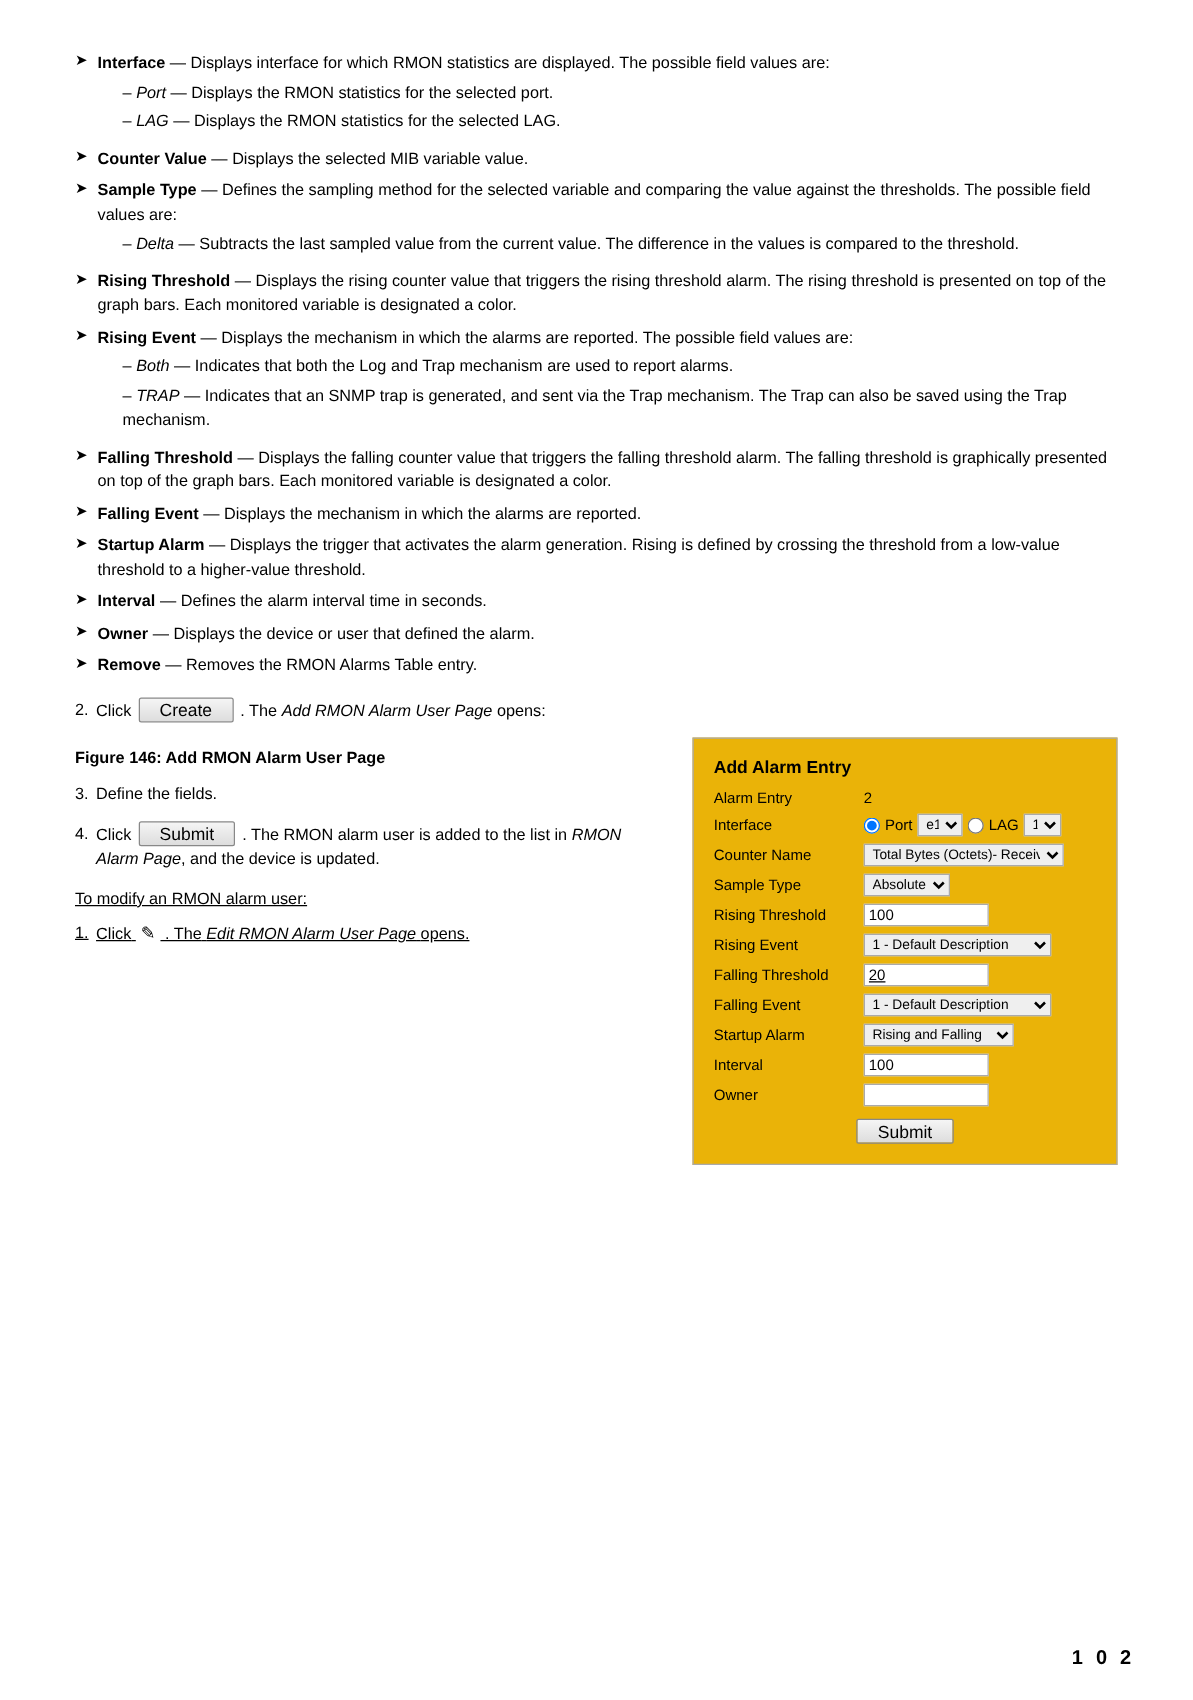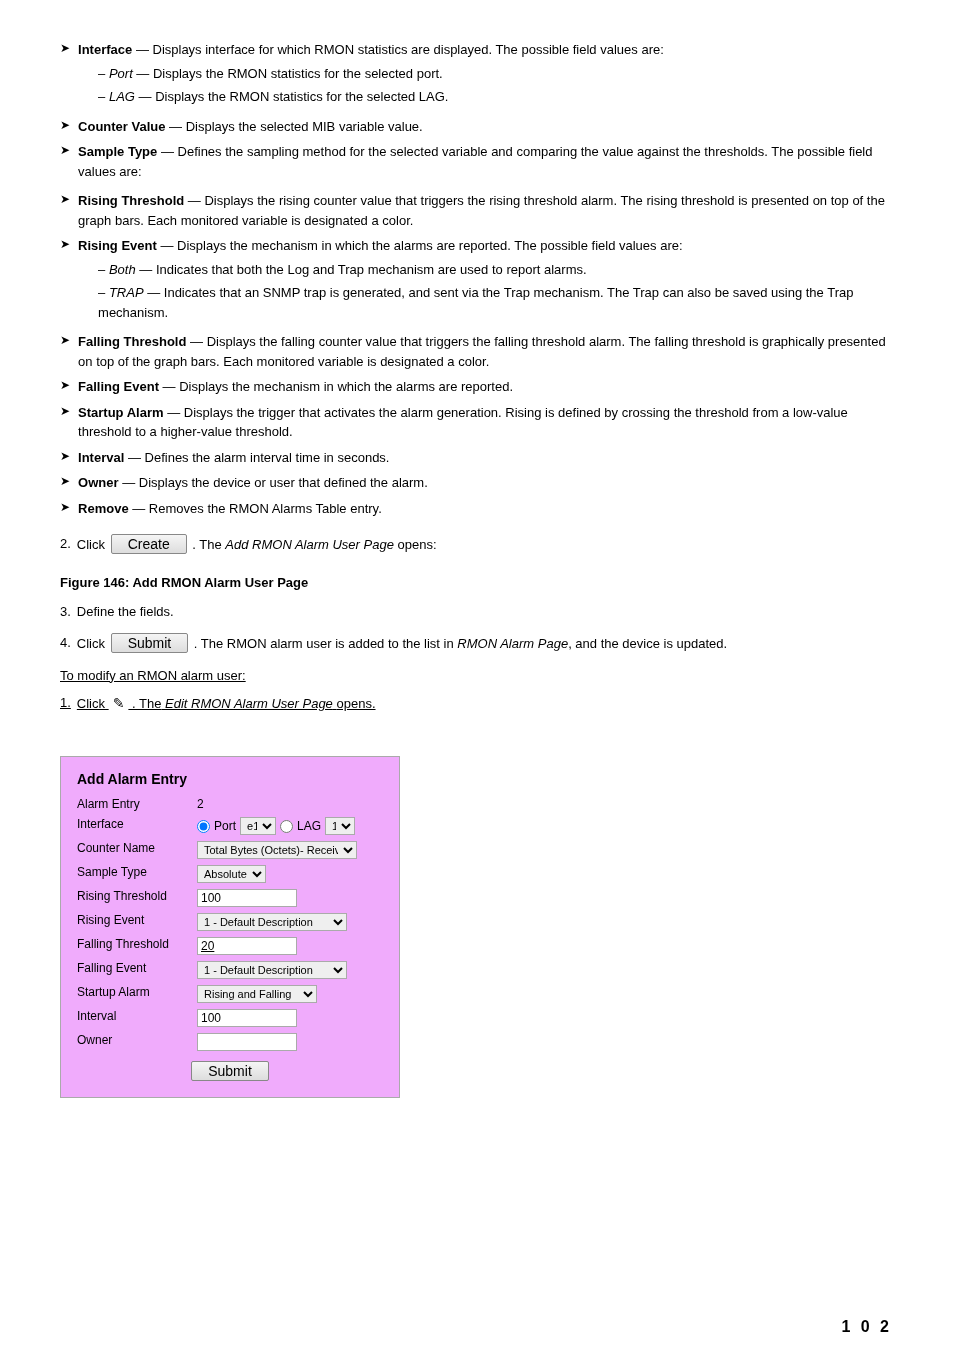--- a/index.html
+++ b/index.html
@@ -72,42 +72,41 @@
     .figure-caption {
       font-weight: bold;
       font-size: 13px;
       margin-bottom: 12px;
       margin-top: 8px;
     }
     .two-col {
       display: flex;
       gap: 30px;
       margin-top: 4px;
-      flex-direction: column;
     }
     .left-col {
       flex: 1;
     }
     .right-col {
       width: 340px;
       flex-shrink: 0;
     }
     .form-box {
       border: 1px solid #aaa;
       padding: 14px 16px 16px 16px;
-      background: #f0abfc;
+      background: #eab308;
     }
     .form-title {
       font-weight: bold;
       font-size: 14px;
       margin-bottom: 10px;
     }
     .form-row {
       display: flex;
-      align-items: flex-start;
+      align-items: center;
       margin-bottom: 6px;
     }
     .form-label {
       width: 120px;
       font-size: 12px;
       flex-shrink: 0;
     }
     .form-control {
       flex: 1;
       font-size: 12px;
@@ -140,21 +139,21 @@
       display: inline-block;
       font-size: 13px;
     }
     .modify-section {
       margin-top: 7px;
       text-decoration: underline;
     }
     .page-number {
       position: absolute;
       bottom: 24px;
-      right: 62px;
+      right: 46px;
       font-size: 16px;
       font-weight: bold;
       letter-spacing: 3px;
     }
     .section-divider {
       margin-top: 16px;
     }
   </style>
 </head>
 <body>
@@ -169,20 +168,21 @@
             <div class="sub-bullet">– <em>LAG</em> — Displays the RMON statistics for the selected LAG.</div>
           </div></div>
       </div>
       <div class="bullet-item">
         <span class="bullet-arrow">➤</span>
         <div class="bullet-text"><span><b>Counter Value</b> — Displays the selected MIB variable value.</span></div>
       </div>
       <div class="bullet-item">
         <span class="bullet-arrow">➤</span>
         <div class="bullet-text"><span><b>Sample Type</b> — Defines the sampling method for the selected variable and comparing the value against the thresholds. The possible field values are:</span><div class="sub-bullets">
+            <div class="sub-bullet">– <em>Delta</em> — Subtracts the last sampled value from the current value. The difference in the values is compared to the threshold.</div>
           </div></div>
       </div>
       <div class="bullet-item">
         <span class="bullet-arrow">➤</span>
         <div class="bullet-text"><span><b>Rising Threshold</b> — Displays the rising counter value that triggers the rising threshold alarm. The rising threshold is presented on top of the graph bars. Each monitored variable is designated a color.</span></div>
       </div>
       <div class="bullet-item">
         <span class="bullet-arrow">➤</span>
         <div class="bullet-text"><span><b>Rising Event</b> — Displays the mechanism in which the alarms are reported. The possible field values are:</span><div class="sub-bullets">
             <div class="sub-bullet">– <em>Both</em> — Indicates that both the Log and Trap mechanism are used to report alarms.</div>

